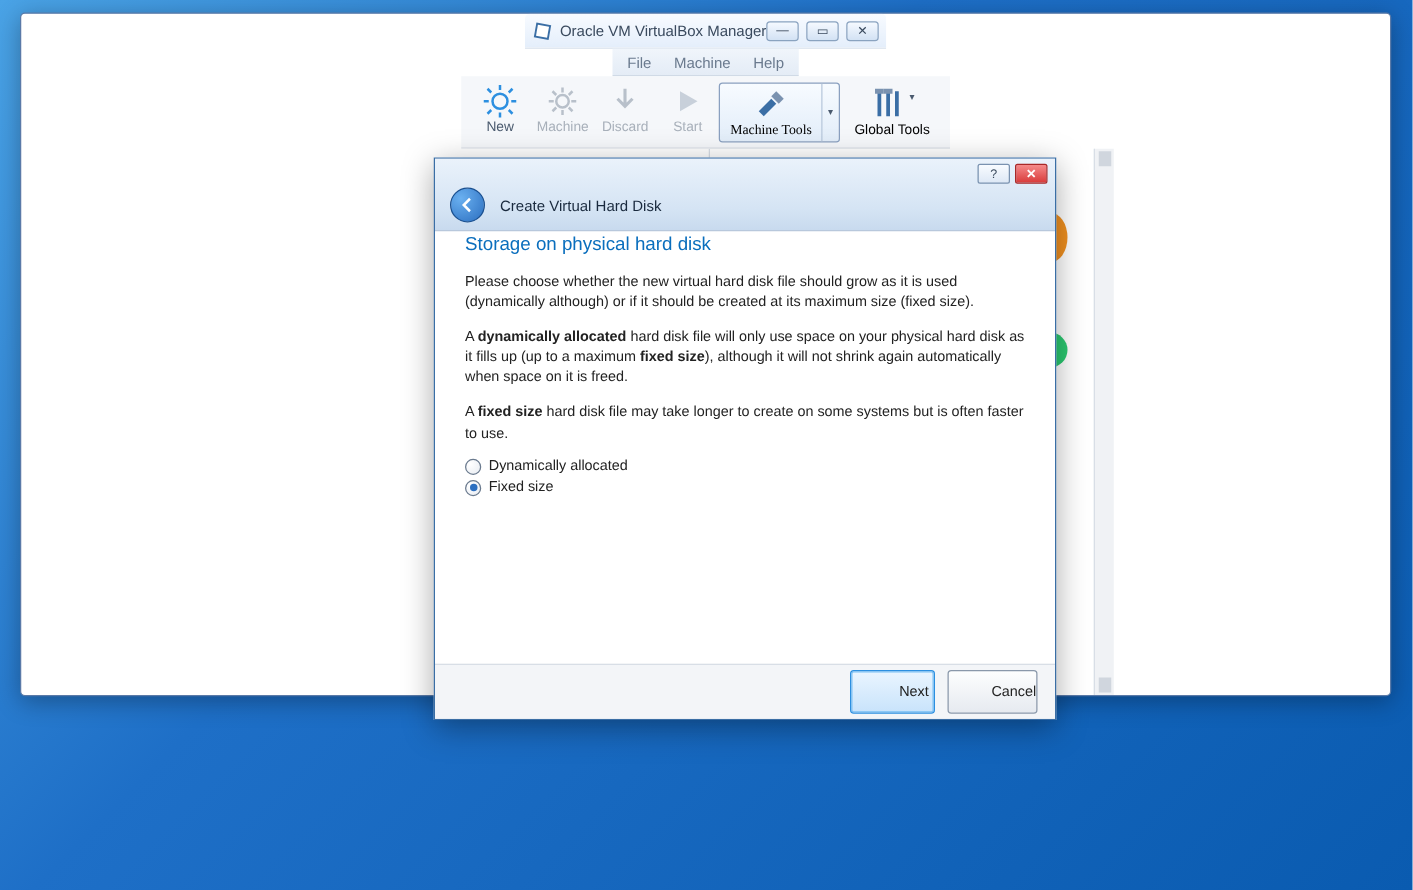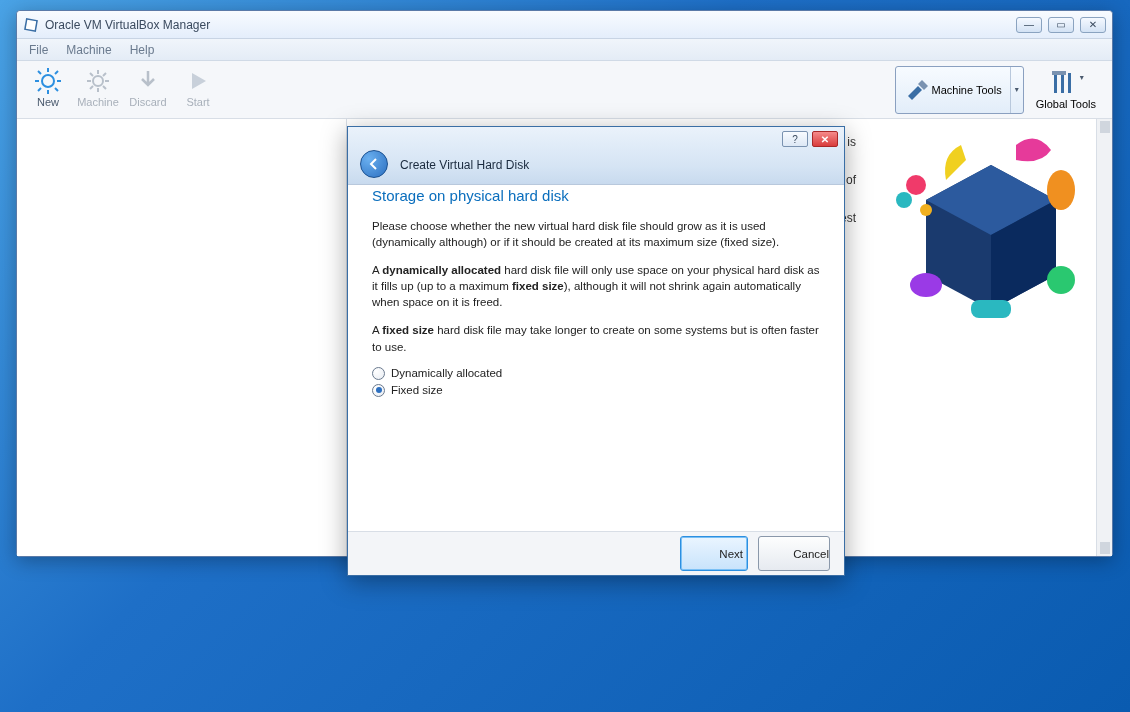--- a/index.html
+++ b/index.html
@@ -17,20 +17,21 @@
   .main-window {
     position: absolute;
     left: 16px; top: 10px;
     width: 1097px; height: 547px;
     background: #fff;
     border: 1px solid #5a7aa8;
     border-radius: 4px;
     box-shadow: 0 4px 20px rgba(0,0,0,0.3);
     display: flex;
     flex-direction: column;
+    align-items: center;
   }
   .titlebar {
     height: 28px;
     background: linear-gradient(to bottom, #f8fbff, #e4eefb);
     border-bottom: 1px solid #c8d4e4;
     border-radius: 4px 4px 0 0;
     display: flex;
     align-items: center;
     padding: 0 6px;
   }
@@ -87,21 +88,21 @@
   .tool-spacer { flex: 1; }
   .right-tools { display:flex; gap:6px; align-items:center; padding-right:4px; }
   .machine-tools-btn {
     border: 1px solid #8aa0c0;
     border-radius: 3px;
     background: linear-gradient(to bottom,#f7fbff,#e2edf9);
     display:flex; align-items:center;
     height: 48px;
     cursor:pointer;
   }
-  .machine-tools-main { display:flex; flex-direction:row; align-items:center; padding:2px 8px; }
+  .machine-tools-main { display:flex; flex-direction:column; align-items:center; padding:2px 8px;font-family:Liberation Serif, serif; }
   .machine-tools-chev { padding:0 4px; border-left:1px solid #b8c8dc; height:100%; display:flex; align-items:center; color:#4a5a6e; font-size:8px;}
   .global-tools-btn {
     display:flex; flex-direction:column; align-items:center;
     padding:2px 6px; cursor:pointer;
   }
   .global-tools-row { display:flex; align-items:flex-start; gap:4px;}
   .content-area {
     flex:1;
     display:flex;
     position:relative;

